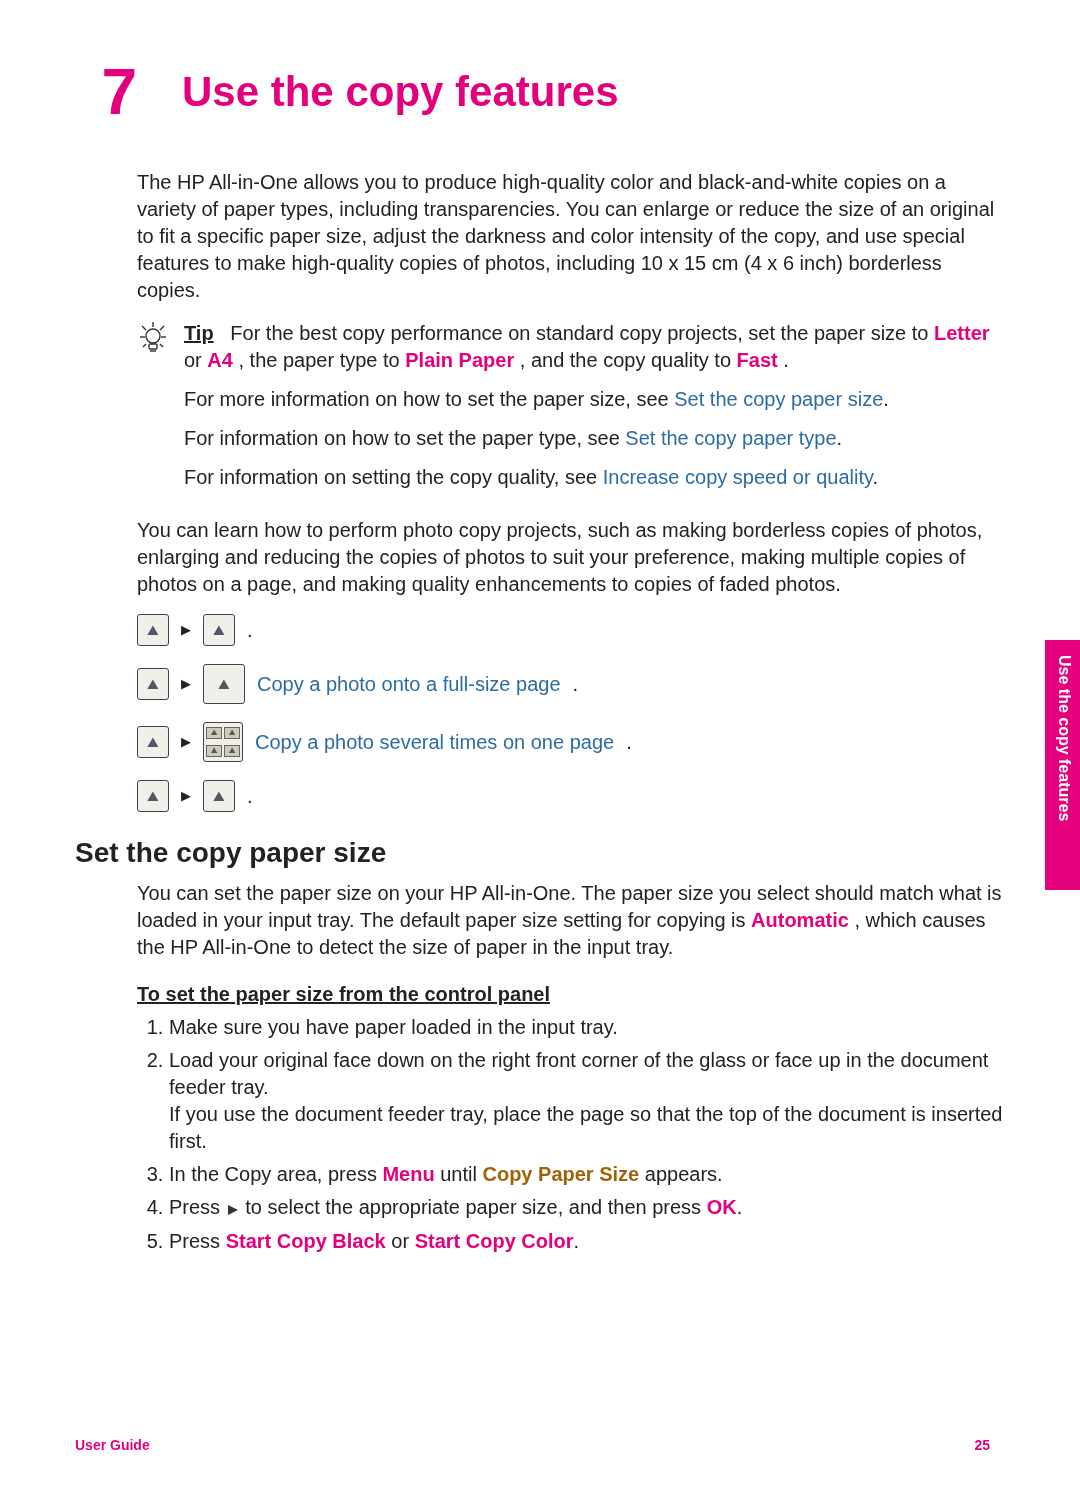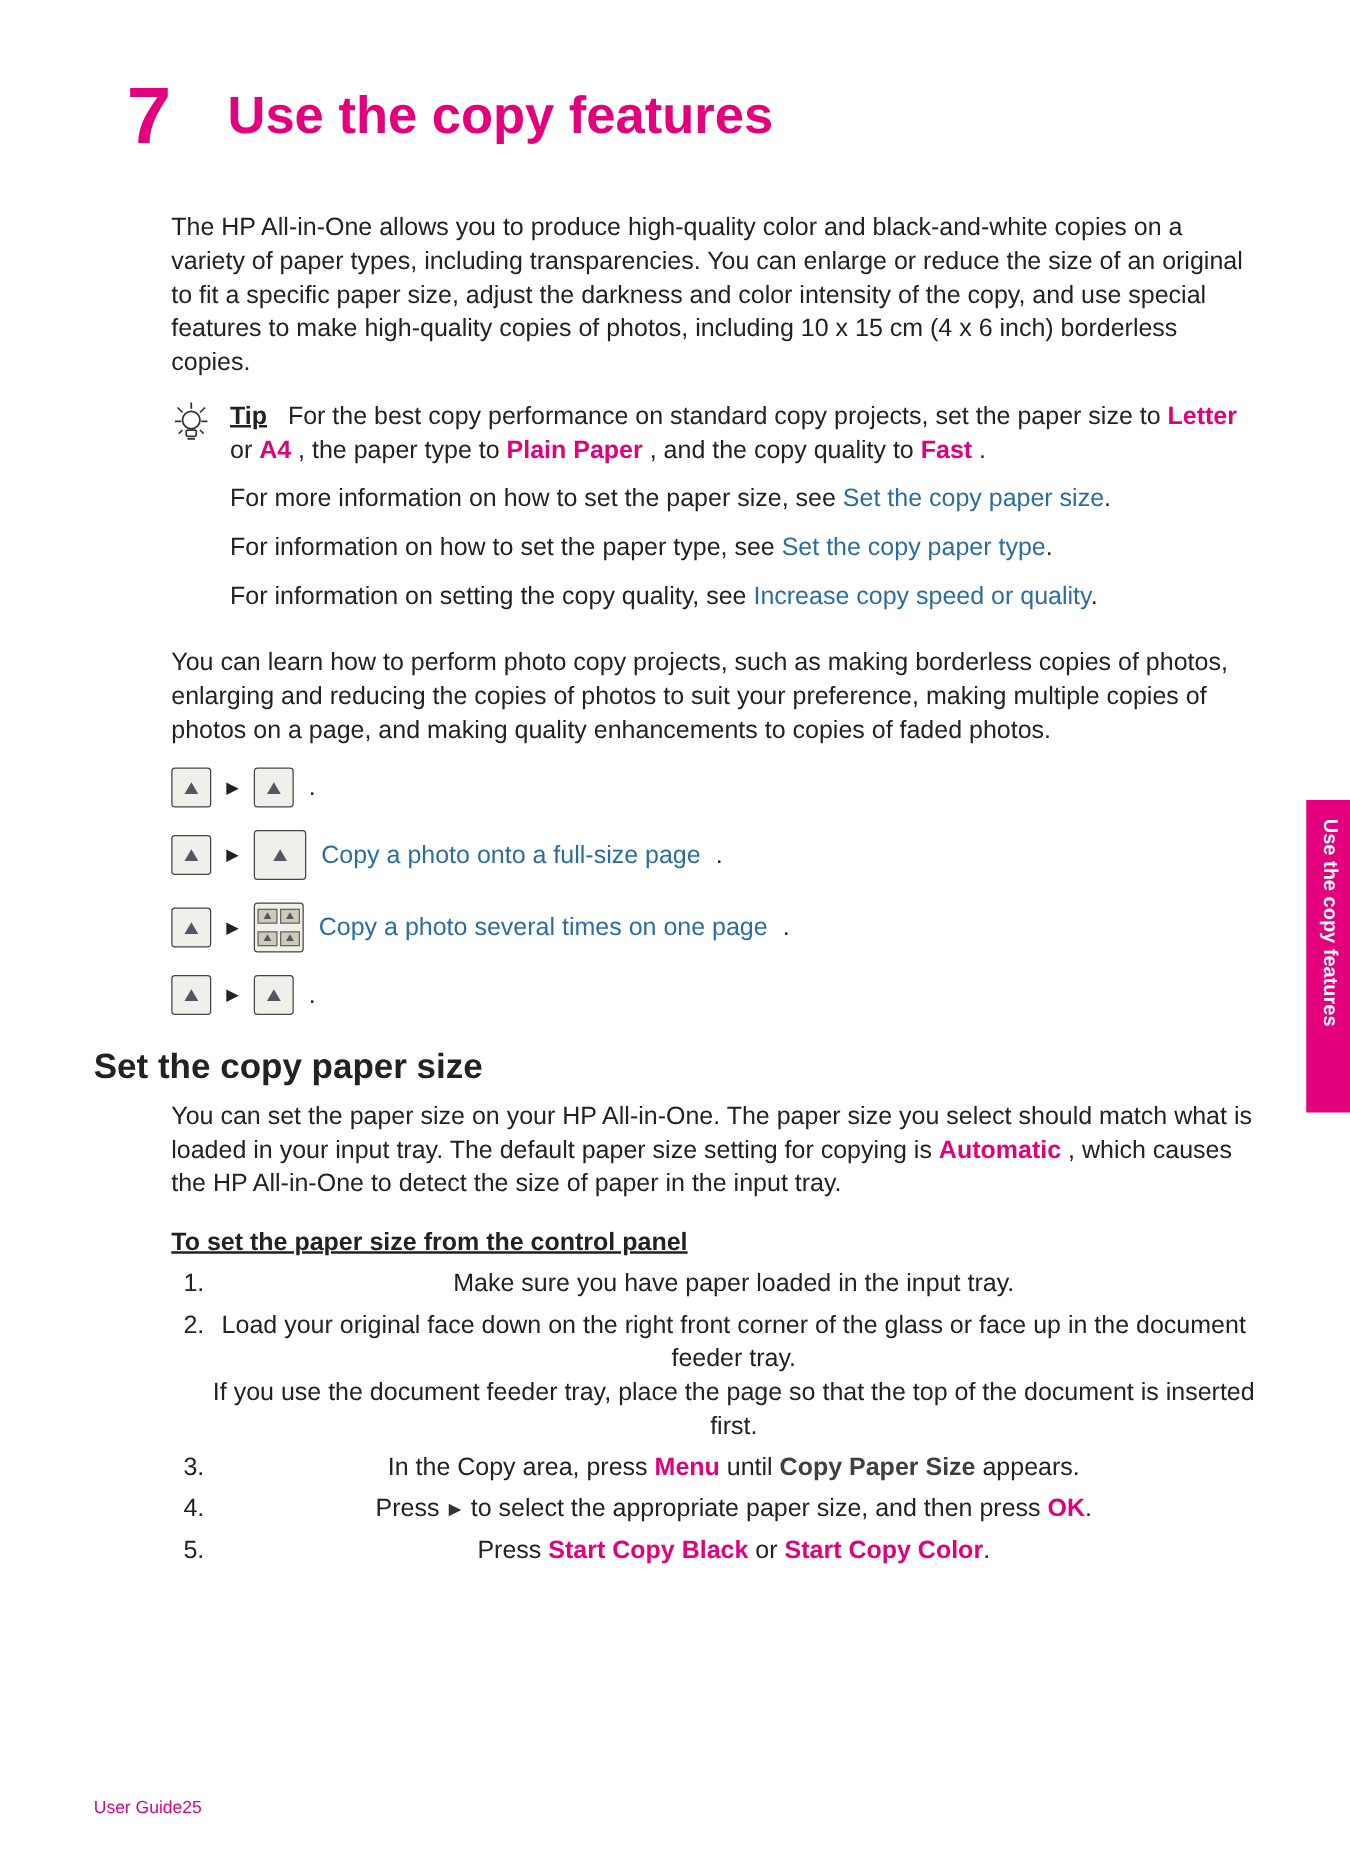--- a/index.html
+++ b/index.html
@@ -46,38 +46,38 @@
     font-size:42px;
   }
   .content{margin-left:62px;}
   .para{margin:0 0 16px 0;}
   .tip-block{display:flex;gap:15px;margin:10px 0 14px 0;}
   .bulb-icon{width:32px;height:40px;flex:0 0 32px;}
   .tip-text{flex:1;}
   .tip-text p{margin:0 0 12px 0;}
   .b{font-weight:700;text-decoration:underline;}
   .accent{color:var(--magenta);font-weight:700;}
-  .muted{color:#404040;font-weight:700;}
+  .muted{color:#a16207;font-weight:700;}
   .link{color:var(--tealblue);}
   .proj-list{margin:12px 0 22px 0;}
   .proj-row{display:flex;align-items:center;gap:12px;margin-bottom:18px;}
   .thumb{
     width:30px;height:30px;border:1px solid #444;display:inline-flex;
     align-items:center;justify-content:center;font-size:14px;color:#556;
     background:#f0efe9;border-radius:3px;
   }
   .thumb.big{width:40px;height:38px;}
   .thumb.grid{width:34px;height:34px;display:grid;grid-template-columns:1fr 1fr;grid-template-rows:1fr 1fr;gap:2px;padding:2px;}
   .thumb.grid span{background:#cfcab8;border:1px solid #666;font-size:8px;display:flex;align-items:center;justify-content:center;}
   .arrow-small{font-size:13px;color:#222;}
   .sec-head{
     font-size:28px;font-weight:700;margin:22px 0 8px 0;
   }
   .ol{padding-left:32px;margin:6px 0 0 0;}
-  .ol li{margin-bottom:6px;text-align:center;}
+  .ol li{margin-bottom:6px;}
   .inline-arrow{display:inline-block;vertical-align:middle;}
   .inline-arrow svg{vertical-align:-2px;}
   
   .side-tab{
     position:absolute;
     right:0;
     top:640px;
     width:35px;
     height:250px;
     background:var(--magenta);
@@ -92,23 +92,24 @@
     top:15px;
     left:8px;
   }
   
   .footer{
     position:absolute;
     left:75px;
     right:90px;
     bottom:40px;
     display:flex;
+    justify-content:space-between;
     align-items:center;
     font-size:14px;
-    font-weight:400;
+    font-weight:700;
     color:var(--magenta);
   }
 </style>
 </head>
 <body>
 
 <div class="side-tab">
   <span class="txt">Use the copy features</span>
 </div>
 

